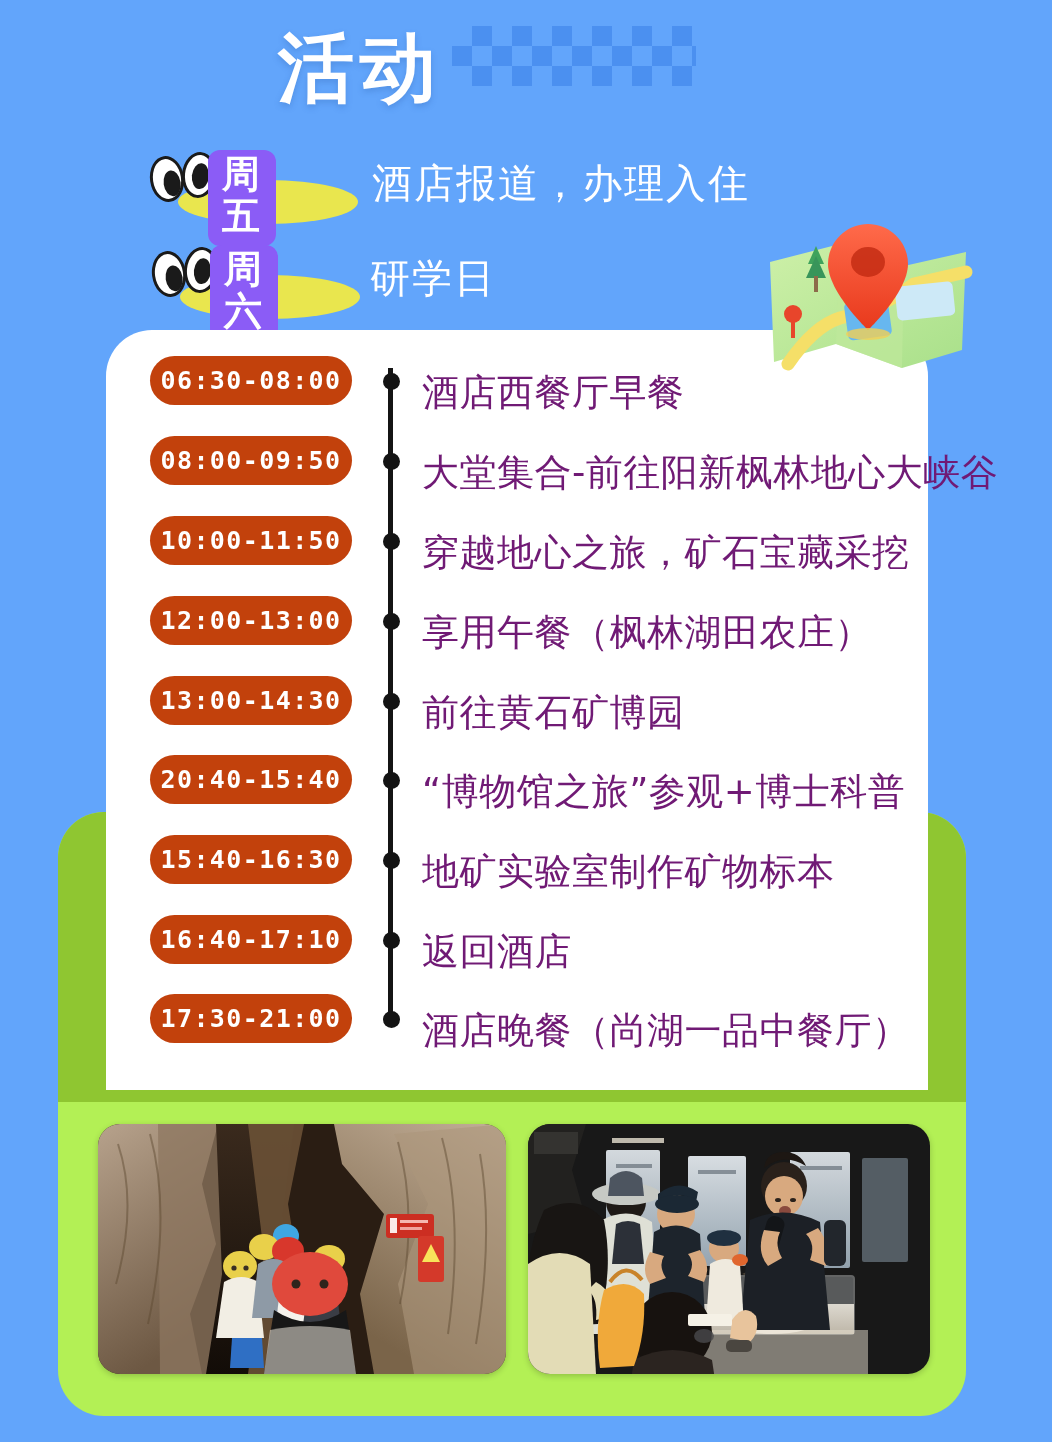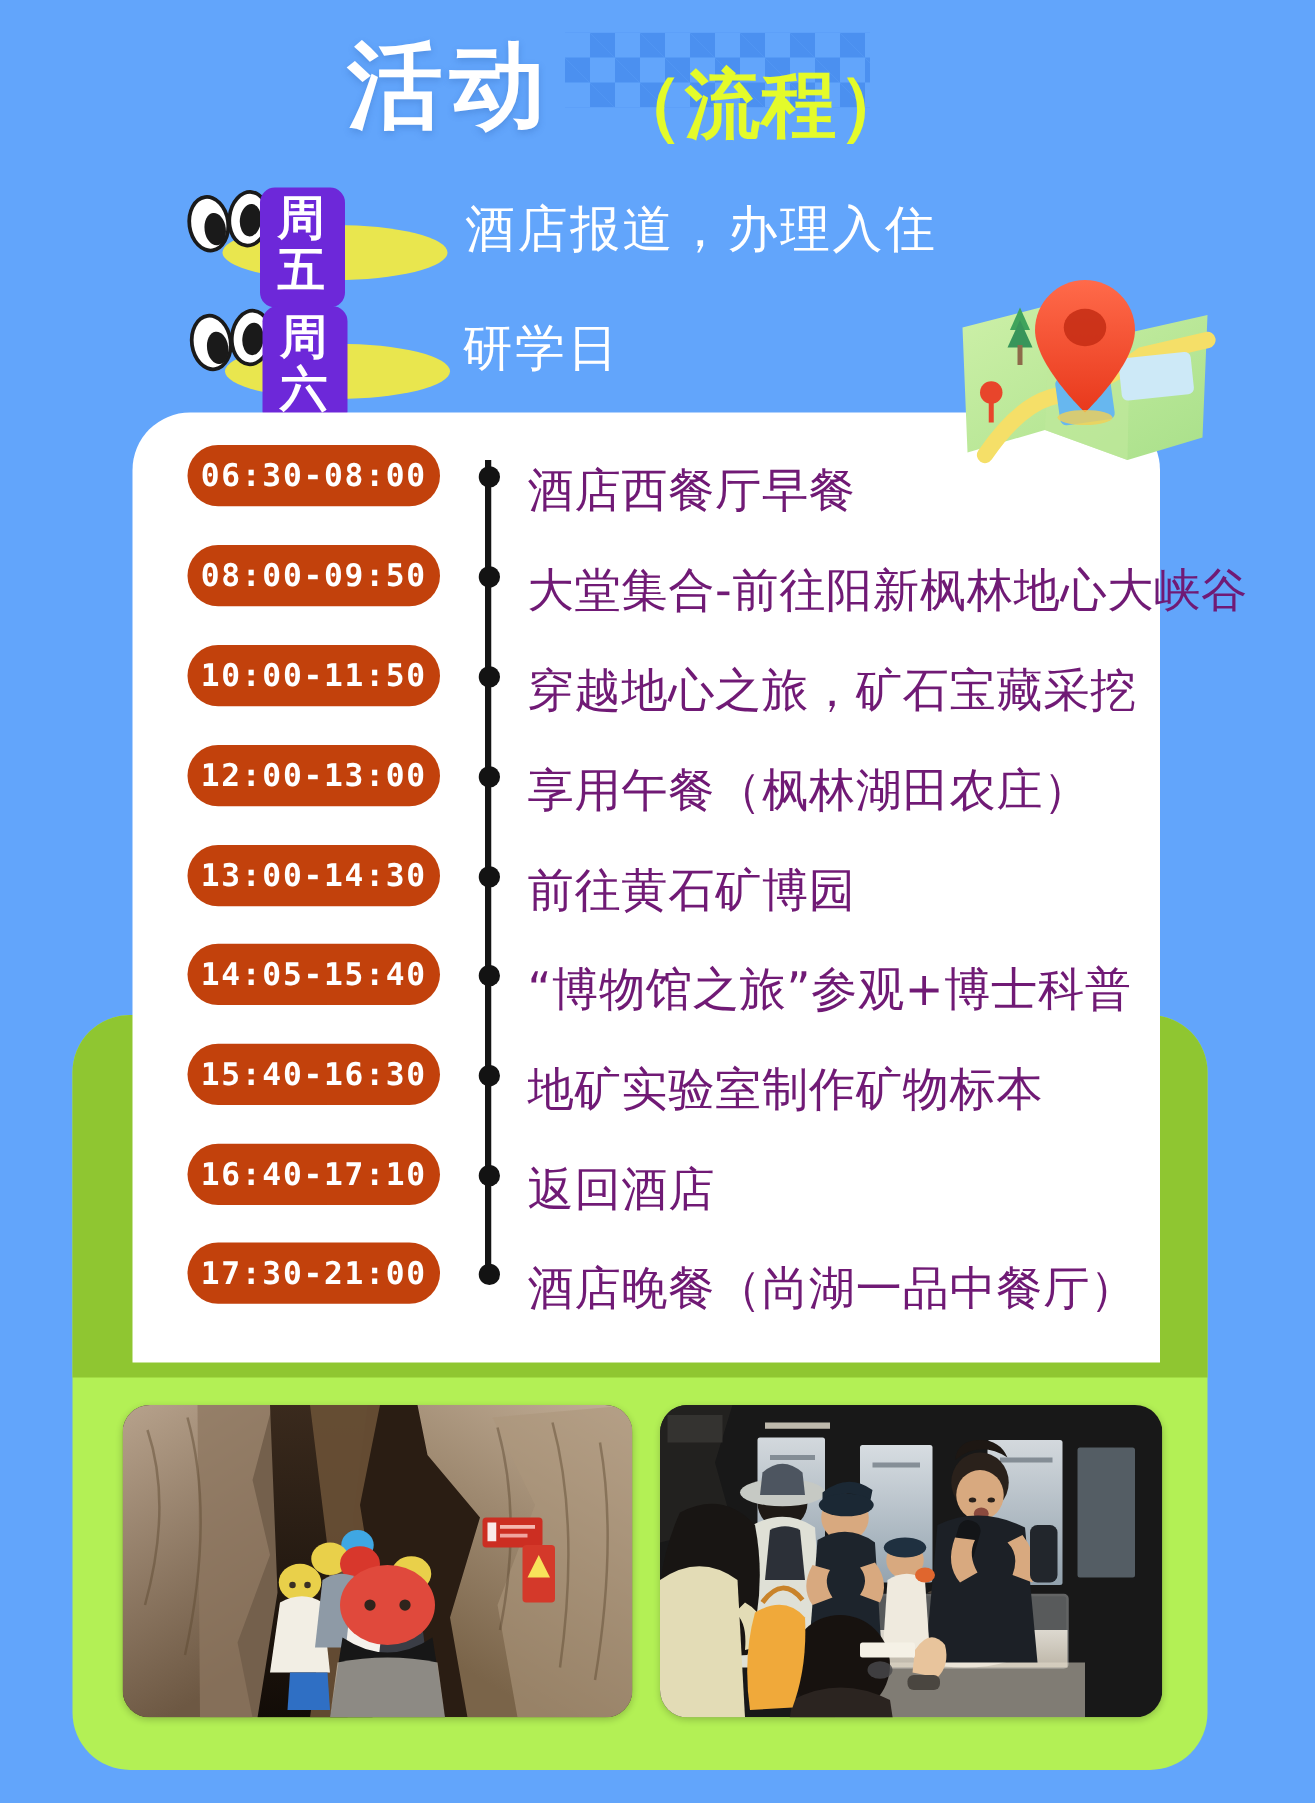--- a/index.html
+++ b/index.html
@@ -53,21 +53,21 @@
   .pupil { position:absolute; width:17px; height:26px; border-radius:50%; background:#1a1a1a; }
   .eye.a .pupil { left:10px; top:12px; }
   .eye.b .pupil { left:7px; top:8px; }
 
   .day-shadow {
     position:absolute; left:28px; top:32px; width:180px; height:44px;
     background:#e9e64e; border-radius:50%;
   }
   .day-badge {
     position:absolute; left:58px; top:2px;
-    background:#6d28d9; color:#ffffff;
+    background:#8b5cf6; color:#ffffff;
     font-size:38px; font-weight:bold;
     padding:4px 14px 8px 14px; border-radius:12px;
     letter-spacing:2px; line-height:1.1;
     font-family:"DejaVu Sans","Liberation Sans",sans-serif;
   }
   .day-text {
     position:absolute; left:222px; top:8px;
     font-size:40px; color:#ffffff; letter-spacing:2px;
     font-family:"DejaVu Sans","Liberation Sans",sans-serif;
     white-space:nowrap;
@@ -127,21 +127,20 @@
   .photo svg { display:block; width:100%; height:100%; }
 </style>
 </head>
 <body>
 
 <div class="page">
 
   <div class="title-zone">
     <div class="checker"></div>
     <div class="title-main">活动</div>
-    <div class="title-sub">（流程）</div>
   </div>
 
   <div class="day-row r1">
     <div class="day-shadow"></div>
     <div class="eyes">
       <div class="eye a">
           <div class="pupil"></div>
         </div>
       <div class="eye b">
           <div class="pupil"></div>
@@ -225,21 +224,21 @@
     <div class="tl-pill">12:00-13:00</div>
     <div class="tl-dot"></div>
     <div class="tl-label">享用午餐（枫林湖田农庄）</div>
   </div>
   <div class="tl-row" style="top:676px">
     <div class="tl-pill">13:00-14:30</div>
     <div class="tl-dot"></div>
     <div class="tl-label">前往黄石矿博园</div>
   </div>
   <div class="tl-row" style="top:755px">
-    <div class="tl-pill">14:05-15:40</div>
+    <div class="tl-pill">20:40-15:40</div>
     <div class="tl-dot"></div>
     <div class="tl-label">“博物馆之旅”参观+博士科普</div>
   </div>
   <div class="tl-row" style="top:835px">
     <div class="tl-pill">15:40-16:30</div>
     <div class="tl-dot"></div>
     <div class="tl-label">地矿实验室制作矿物标本</div>
   </div>
   <div class="tl-row" style="top:915px">
     <div class="tl-pill">16:40-17:10</div>

